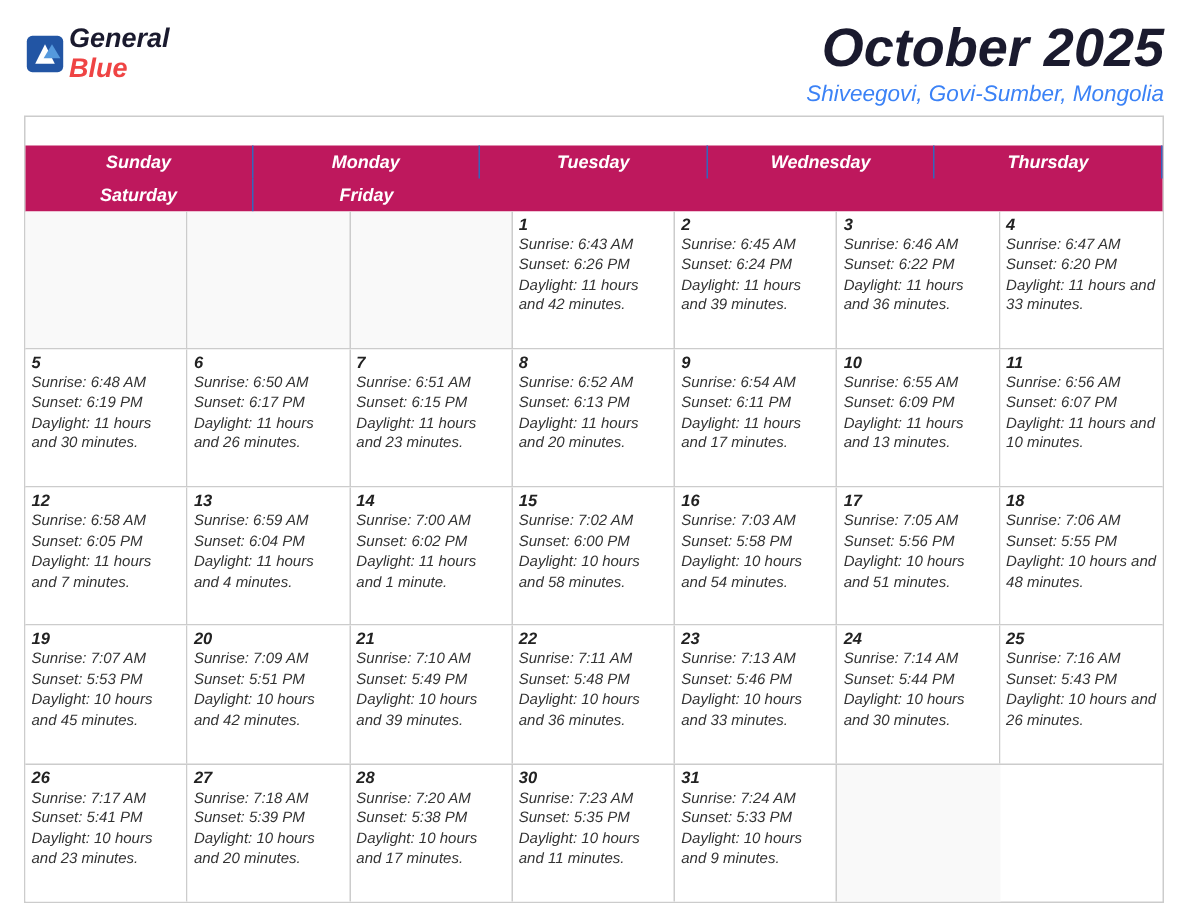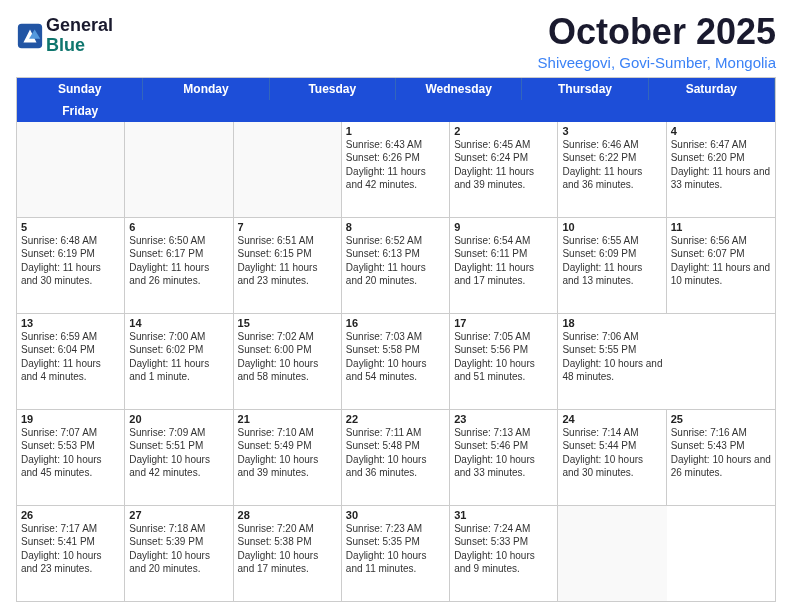--- a/index.html
+++ b/index.html
@@ -9,39 +9,40 @@
       font-family: Arial, sans-serif;
       background: #fff;
       overflow: hidden;
     }
     .page {
       width: 792px;
       height: 612px;
       padding: 12px 16px 10px 16px;
       display: flex;
       flex-direction: column;
+      font-style: italic;
     }
     .header {
       display: flex;
       align-items: flex-start;
       justify-content: space-between;
       margin-bottom: 6px;
     }
     .logo {
       display: flex;
       align-items: center;
       margin-top: 4px;
     }
     .logo-text {
       font-size: 18px;
       font-weight: bold;
       color: #1a1a2e;
       line-height: 1.1;
     }
-    .logo-blue { color: #0f766e; }
+    .logo-blue { color: #ef4444; }
     .logo-icon {
       width: 28px;
       height: 28px;
       margin-right: 2px;
       position: relative;
     }
     .title-block {
       text-align: right;
     }
     .month-title {
@@ -56,22 +57,23 @@
       margin-top: 2px;
     }
     .calendar {
       flex: 1;
       display: flex;
       flex-direction: column;
       border: 1px solid #ccc;
     }
     .cal-header {
       display: grid;
-      grid-template-columns: repeat(6, 1fr);
-      background: #1d4ed8;
+      grid-template-columns: repeat(5, 1fr);
+      background: #be185d;
+      margin-top: 19px;
     }
     .cal-header-cell {
       color: #fff;
       font-size: 12px;
       font-weight: bold;
       text-align: center;
       padding: 4px 2px;
       border-right: 1px solid #3366bb;
     }
     .cal-header-cell:last-child { border-right: none; }
@@ -213,20 +215,26 @@
           </div>
           <div class="cal-cell">
             <div class="day-num">11</div>
             <div class="cell-text" style="white-space: pre-line;">Sunrise: 6:56 AM
 Sunset: 6:07 PM
 Daylight: 11 hours and 10 minutes.</div>
           </div>
         </div>
         <div class="cal-row">
           <div class="cal-cell">
+            <div class="day-num">12</div>
+            <div class="cell-text" style="white-space: pre-line;">Sunrise: 6:58 AM
+Sunset: 6:05 PM
+Daylight: 11 hours and 7 minutes.</div>
+          </div>
+          <div class="cal-cell">
             <div class="day-num">13</div>
             <div class="cell-text" style="white-space: pre-line;">Sunrise: 6:59 AM
 Sunset: 6:04 PM
 Daylight: 11 hours and 4 minutes.</div>
           </div>
           <div class="cal-cell">
             <div class="day-num">14</div>
             <div class="cell-text" style="white-space: pre-line;">Sunrise: 7:00 AM
 Sunset: 6:02 PM
 Daylight: 11 hours and 1 minute.</div>

